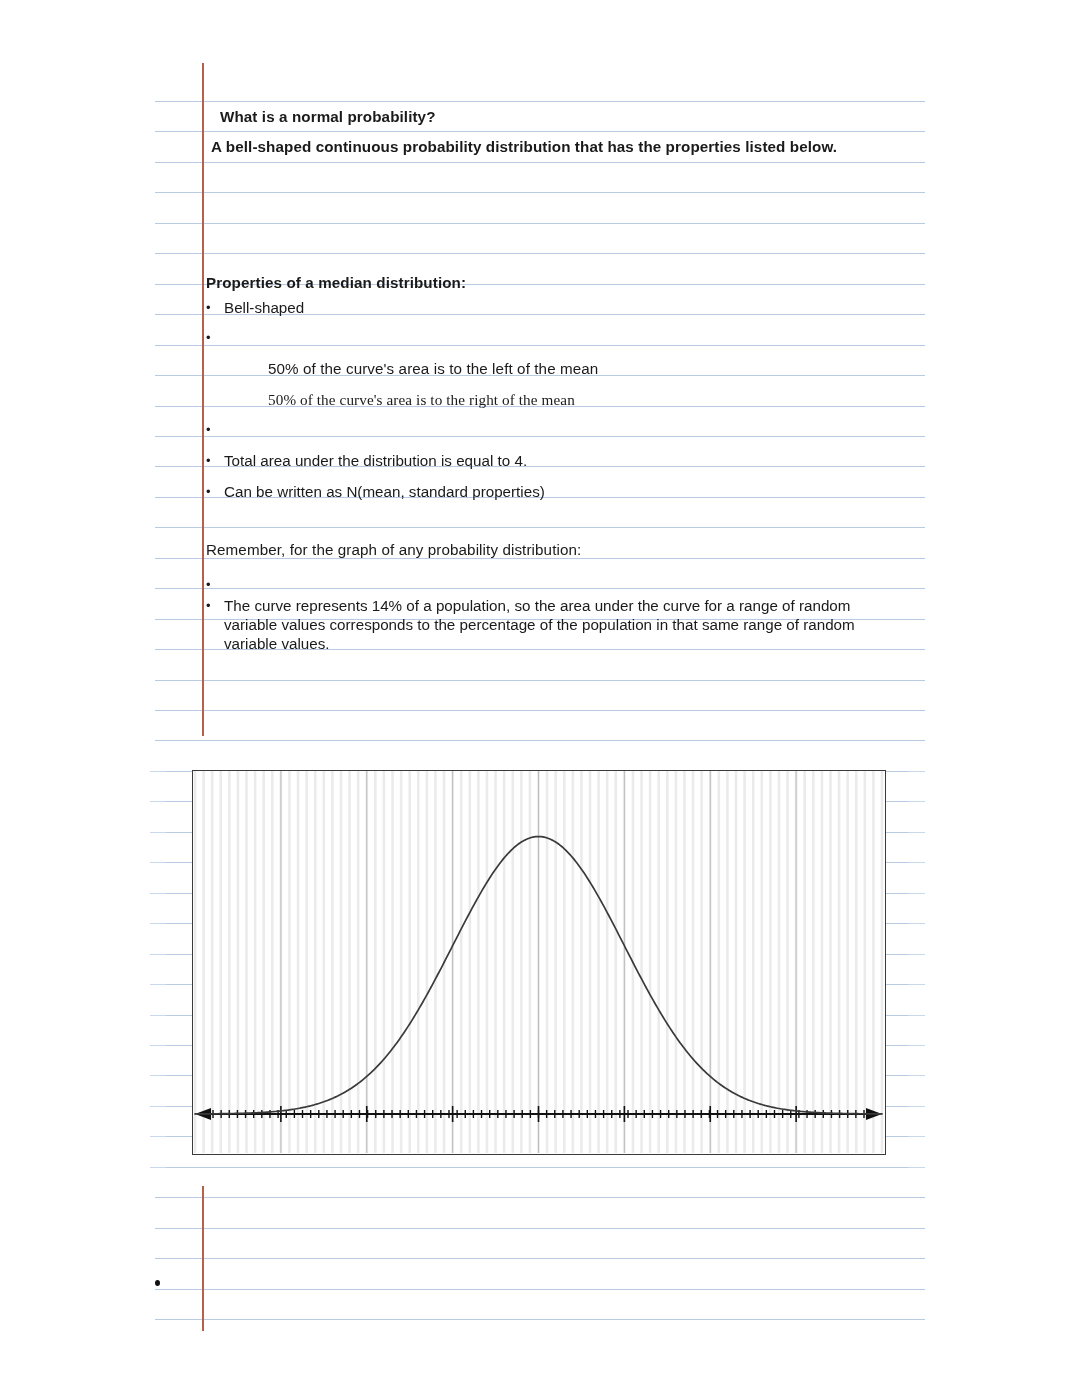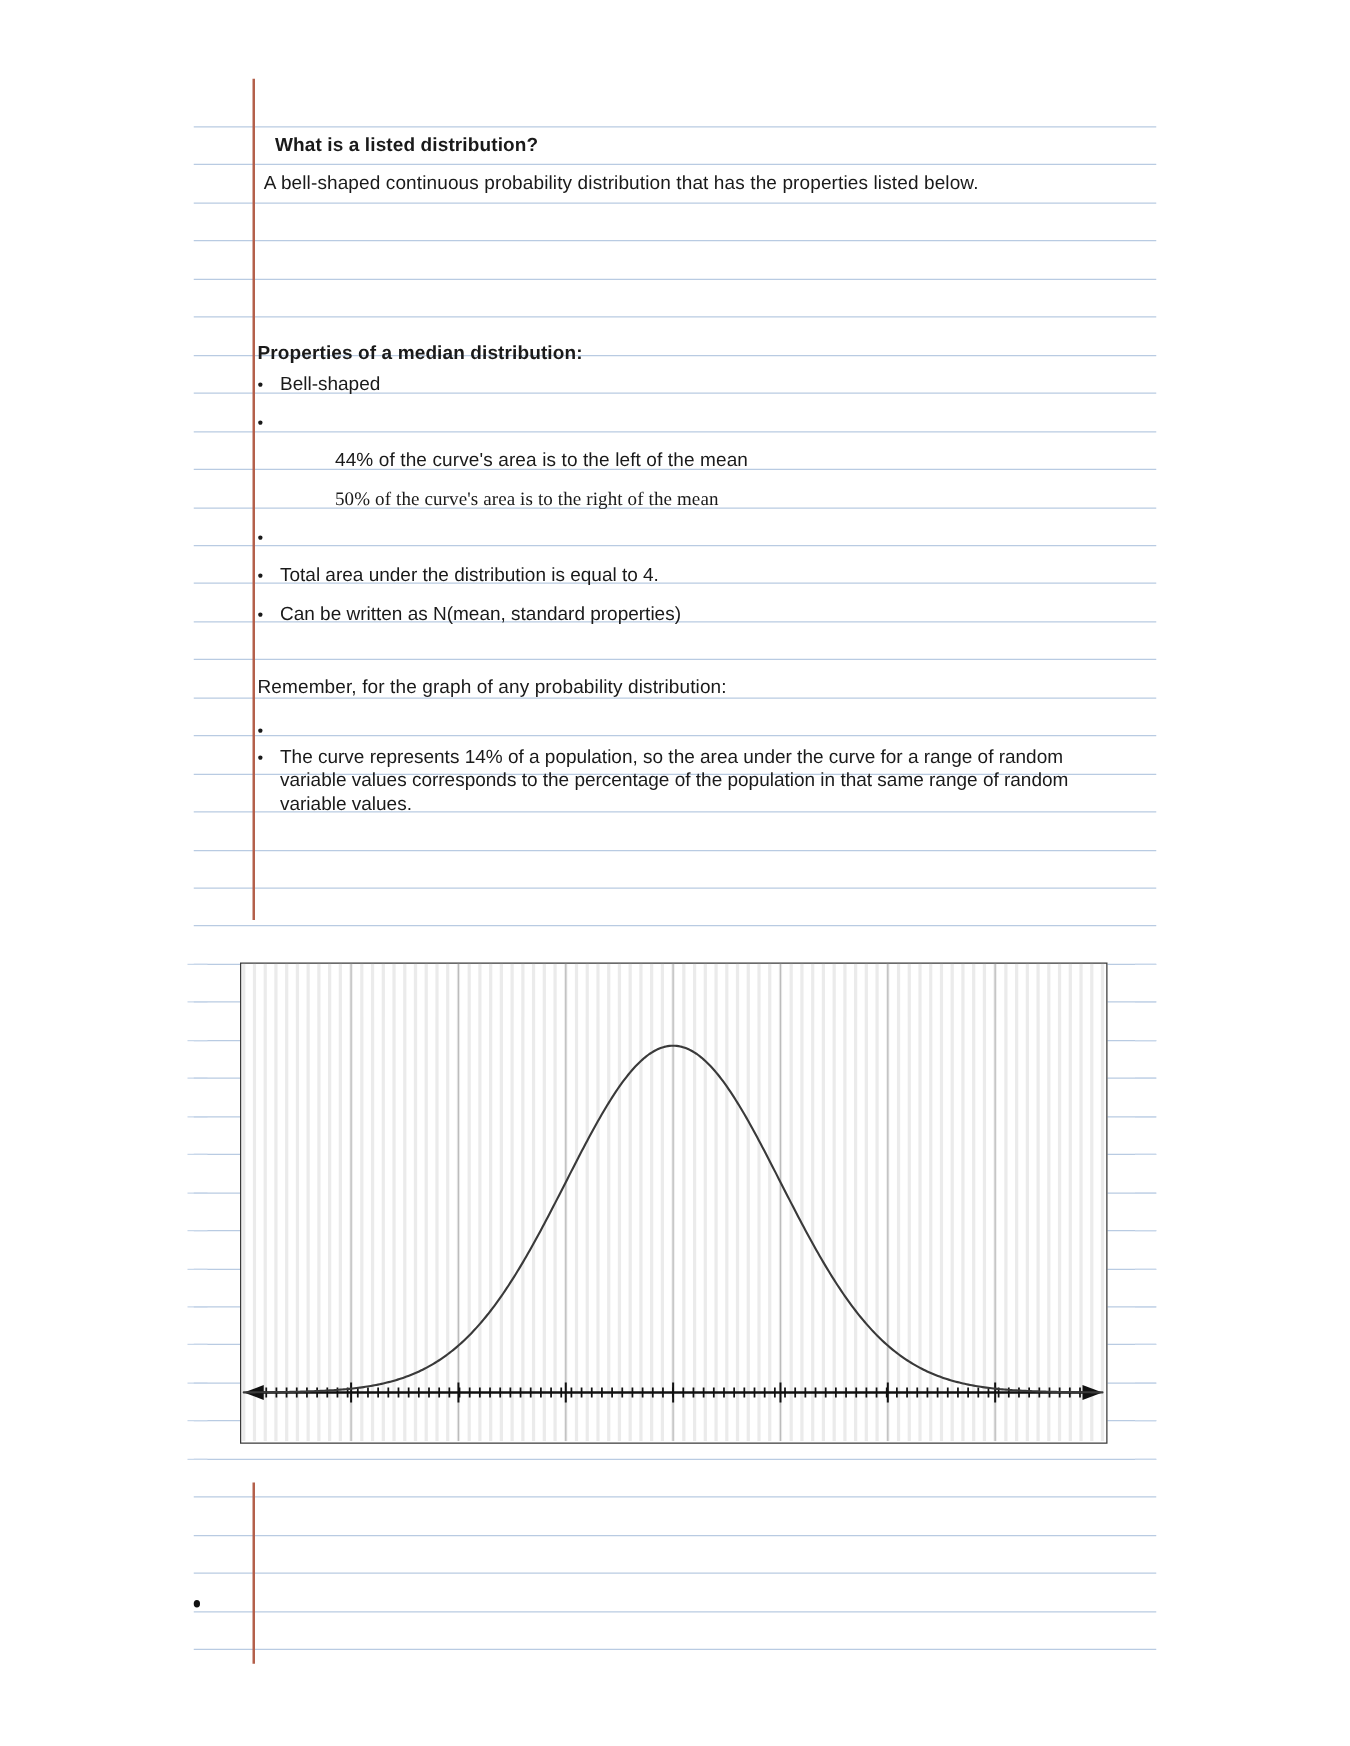--- a/index.html
+++ b/index.html
@@ -145,36 +145,36 @@
     <div class="rule" style="top: 1228px; background: rgb(185, 203, 226);"></div>
     <div class="rule" style="top: 1258px; background: rgb(185, 203, 226);"></div>
     <div class="rule" style="top: 1289px; background: rgb(185, 203, 226);"></div>
     <div class="rule" style="top: 1319px; background: rgb(185, 203, 226);"></div>
     <div class="margin-line" style="left: 202px; top: 63px; height: 673px; background: rgb(180, 96, 75);"></div>
     <div class="margin-line" style="left: 202px; top: 1186px; height: 145px; background: rgb(180, 96, 75);"></div>
   </div>
 
 <div id="notes">
 
-  <div class="txt bold" style="left:220px; top:107px;">What is a listed distribution?</div>
-
-  <div class="txt" style="left:211px; top:137px;">A bell-shaped continuous probability distribution that has the properties listed below.</div>
+  <div class="txt bold" style="left:220px; top:107px;">What is a normal probability?</div>
+
+  <div class="txt" style="left:211px; top:137px;font-weight:bold;">A bell-shaped continuous probability distribution that has the properties listed below.</div>
 
   <div class="txt bold" style="left:206px; top:273px;">Properties of a median distribution:</div>
 
   <div class="bullet-row" style="left:206px; top:298px; width:700px;">
     <span class="bullet-dot">•</span>
     <span class="bullet-text">Bell-shaped</span>
   </div>
 
   <div class="bullet-row" style="left:206px; top:328px; width:700px;">
     <span class="bullet-dot">•</span>
   </div>
 
-  <div class="txt" style="left:268px; top:359px;">44% of the curve's area is to the left of the mean</div>
+  <div class="txt" style="left:268px; top:359px;">50% of the curve's area is to the left of the mean</div>
 
   <div class="txt" style="left:268px; top:390px;font-family:Liberation Serif, serif;">50% of the curve's area is to the right of the mean</div>
 
   <div class="bullet-row" style="left:206px; top:420px; width:700px;">
     <span class="bullet-dot">•</span>
   </div>
 
   <div class="bullet-row" style="left:206px; top:451px; width:700px;">
     <span class="bullet-dot">•</span>
     <span class="bullet-text">Total area under the distribution is equal to 4.</span>

